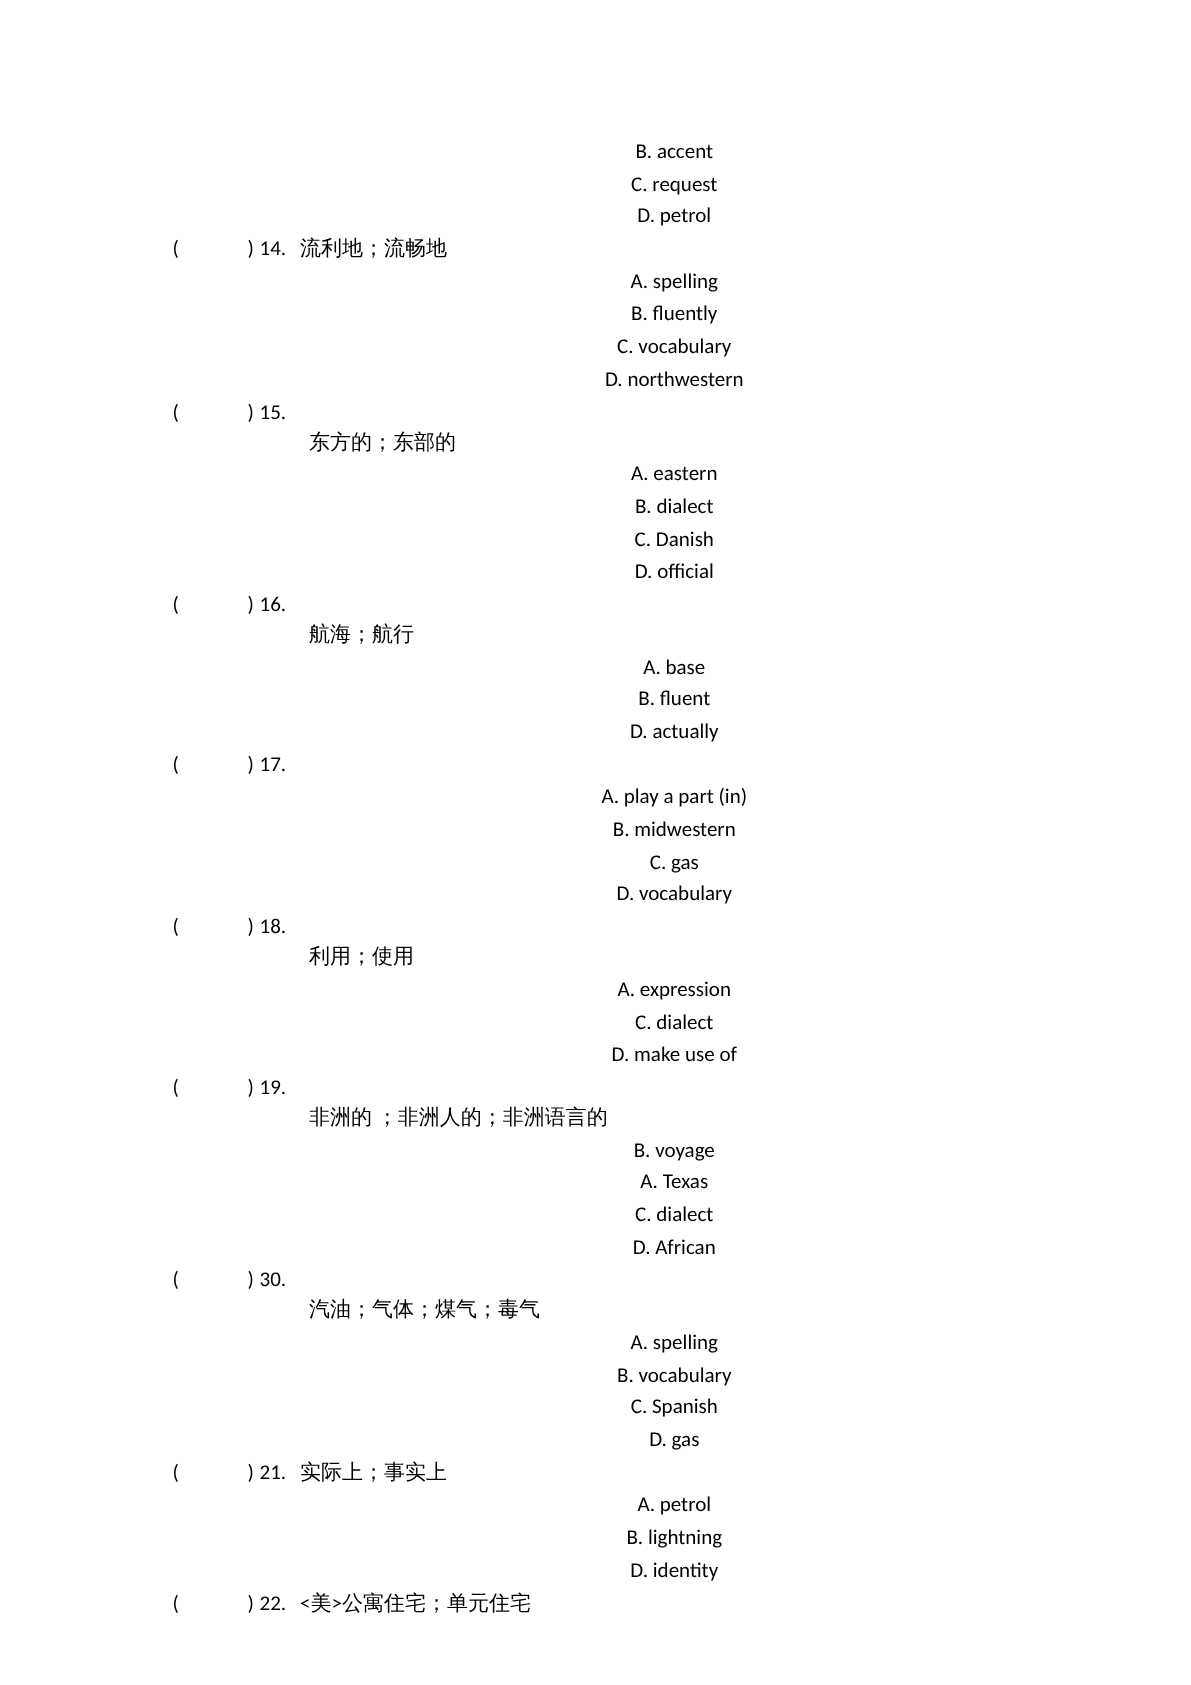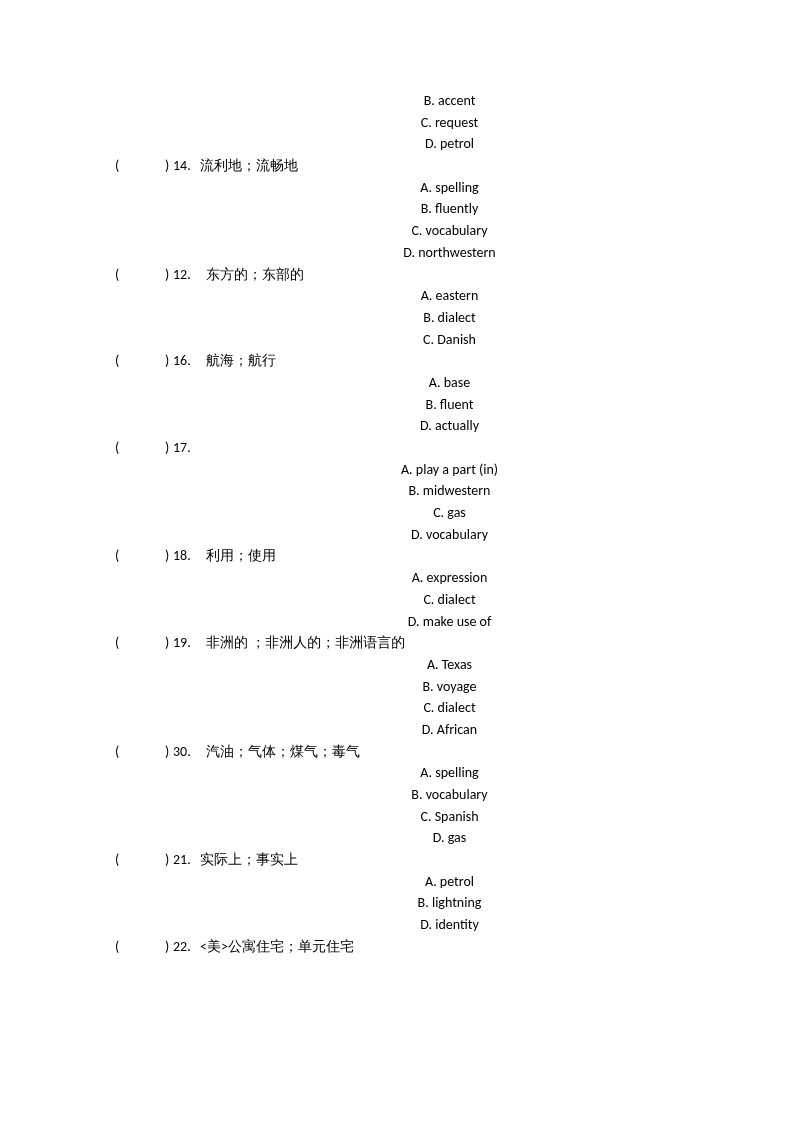--- a/index.html
+++ b/index.html
@@ -34,20 +34,21 @@
       width: 8px;
     }
     .qnum {
       min-width: 25px;
     }
     .qtext {
       padding-left: 2px;
     }
     .qtext-spaced {
       padding-left: 8px;
+      margin-top: 20px;
     }
   </style>
 </head>
 <body>
 
 <div id="content">
     <div class="option-line">B. accent</div>
     <div class="option-line">C. request</div>
     <div class="option-line">D. petrol</div>
     <div class="question-line">
@@ -58,26 +59,27 @@
       <span class="qtext">流利地；流畅地</span>
     </div>
     <div class="option-line">A. spelling</div>
     <div class="option-line">B. fluently</div>
     <div class="option-line">C. vocabulary</div>
     <div class="option-line">D. northwestern</div>
     <div class="question-line">
       <span class="paren-open">(</span>
       <span class="paren-gap"></span>
       <span class="paren-close">)</span>
-      <span class="qnum">12.</span>
+      <span class="qnum">15.</span>
       <span class="qtext-spaced">东方的；东部的</span>
     </div>
     <div class="option-line">A. eastern</div>
     <div class="option-line">B. dialect</div>
     <div class="option-line">C. Danish</div>
+    <div class="option-line">D. official</div>
     <div class="question-line">
       <span class="paren-open">(</span>
       <span class="paren-gap"></span>
       <span class="paren-close">)</span>
       <span class="qnum">16.</span>
       <span class="qtext-spaced">航海；航行</span>
     </div>
     <div class="option-line">A. base</div>
     <div class="option-line">B. fluent</div>
     <div class="option-line">D. actually</div>
@@ -101,22 +103,22 @@
     <div class="option-line">A. expression</div>
     <div class="option-line">C. dialect</div>
     <div class="option-line">D. make use of</div>
     <div class="question-line">
       <span class="paren-open">(</span>
       <span class="paren-gap"></span>
       <span class="paren-close">)</span>
       <span class="qnum">19.</span>
       <span class="qtext-spaced">非洲的 ；非洲人的；非洲语言的</span>
     </div>
+    <div class="option-line">B. voyage</div>
     <div class="option-line">A. Texas</div>
-    <div class="option-line">B. voyage</div>
     <div class="option-line">C. dialect</div>
     <div class="option-line">D. African</div>
     <div class="question-line">
       <span class="paren-open">(</span>
       <span class="paren-gap"></span>
       <span class="paren-close">)</span>
       <span class="qnum">30.</span>
       <span class="qtext-spaced">汽油；气体；煤气；毒气</span>
     </div>
     <div class="option-line">A. spelling</div>

